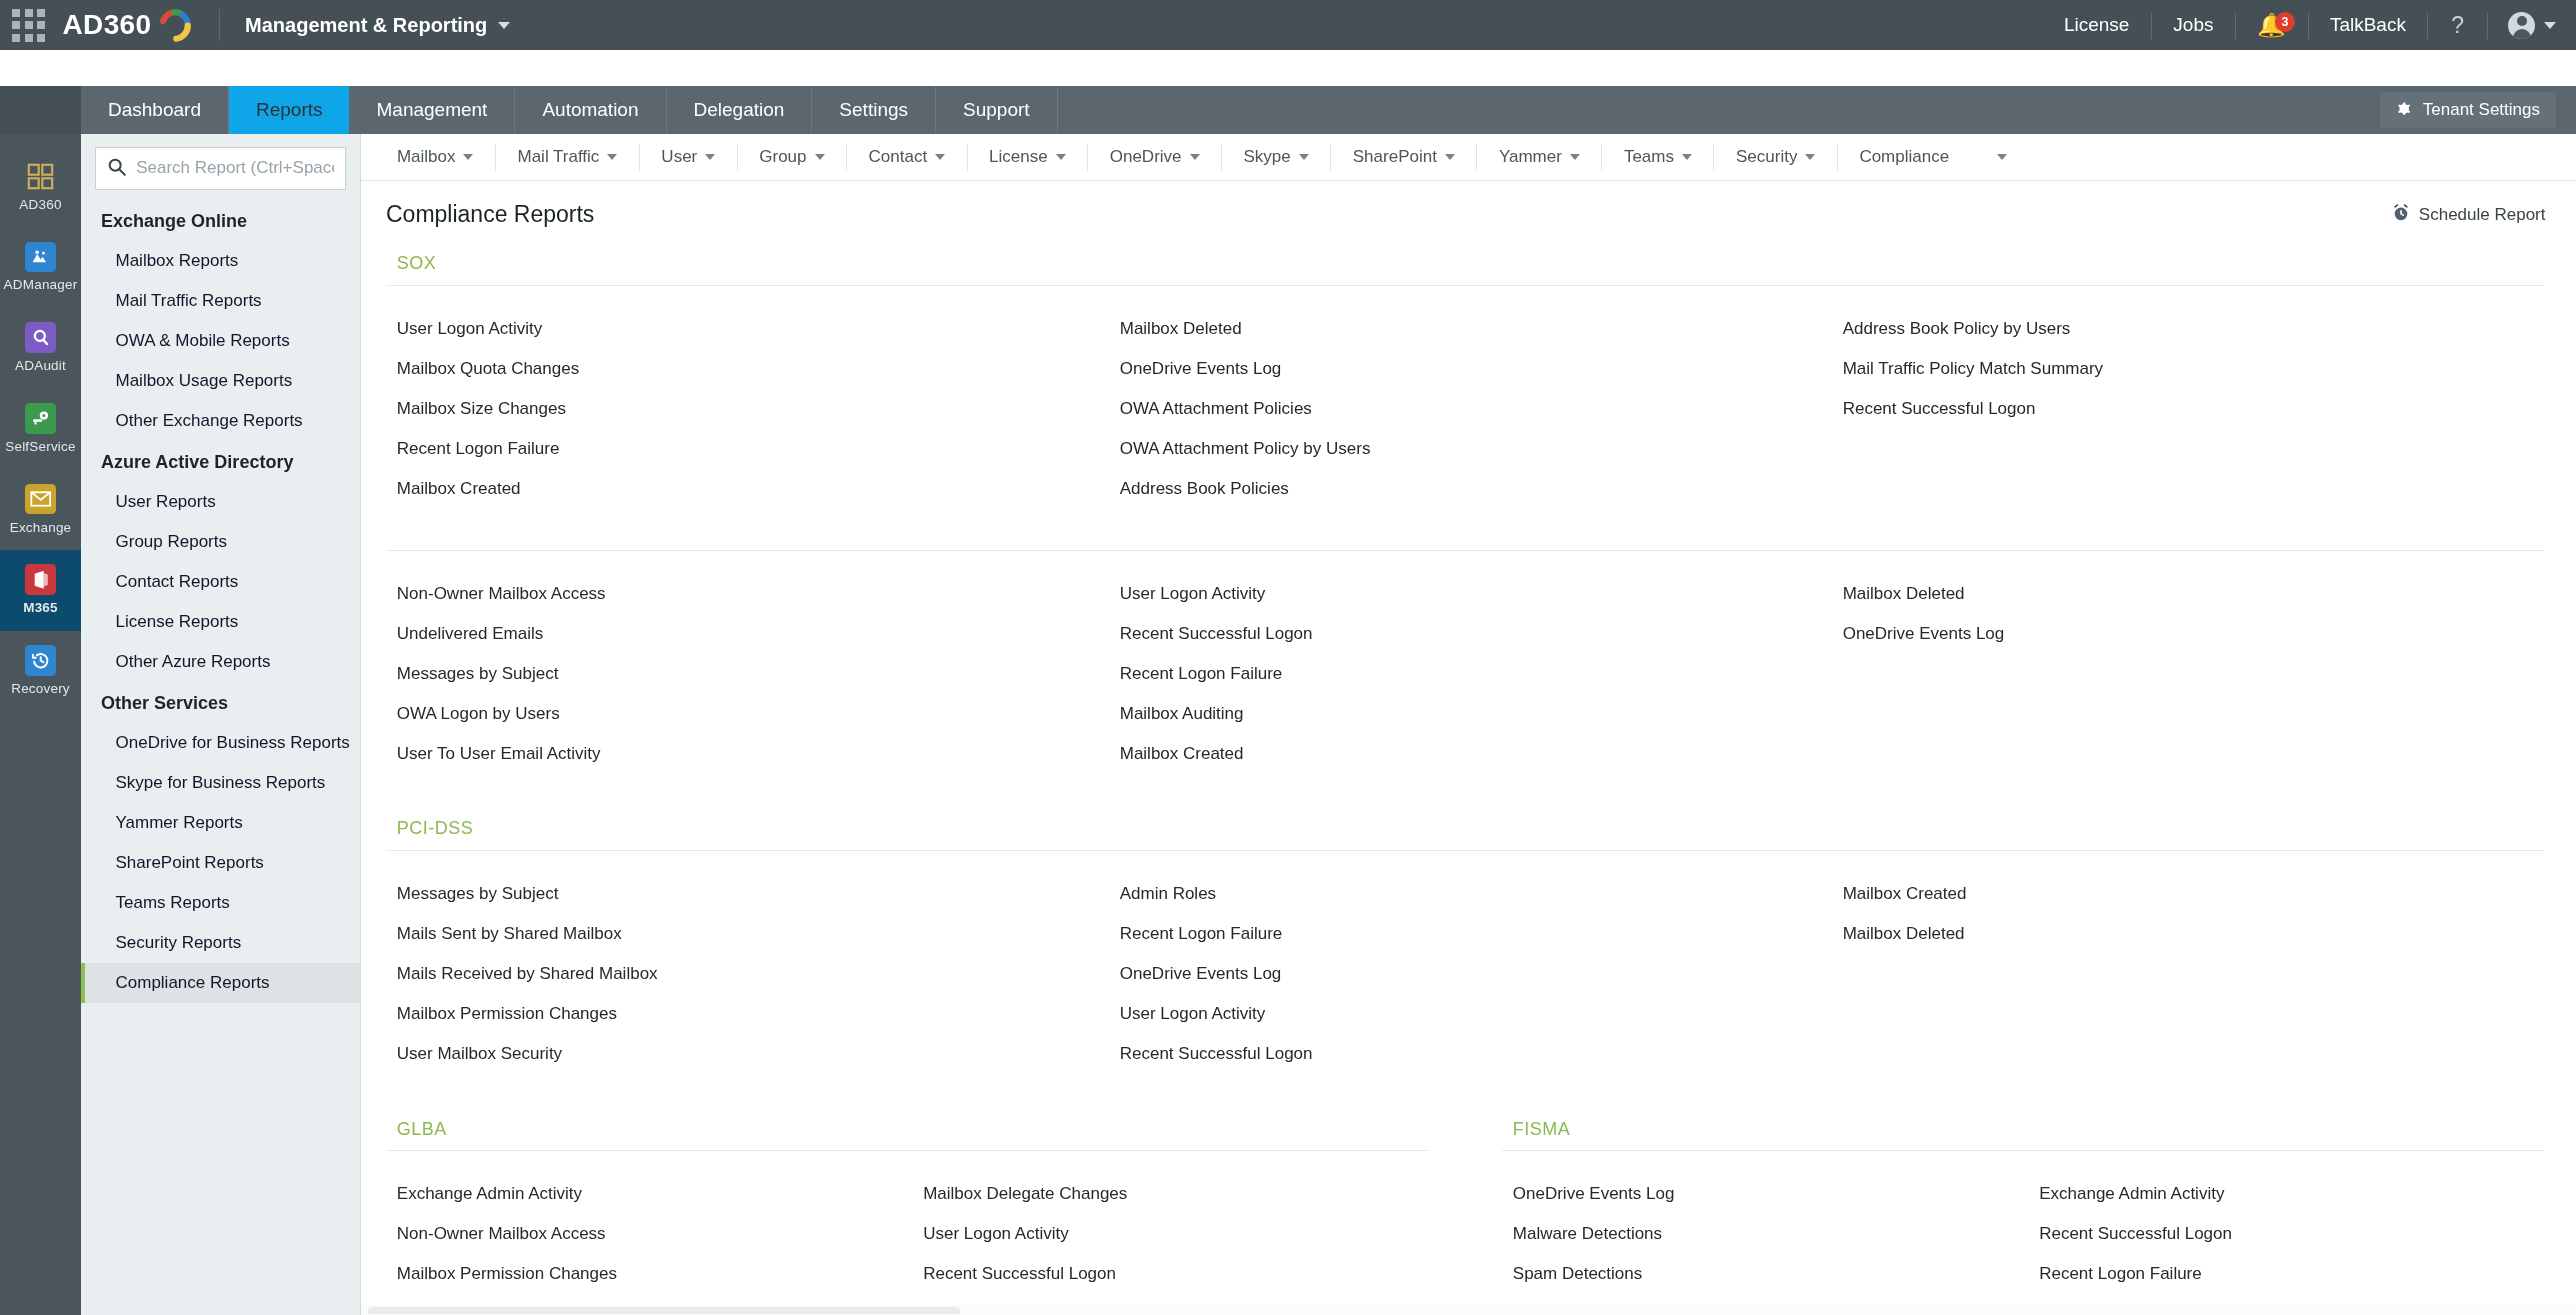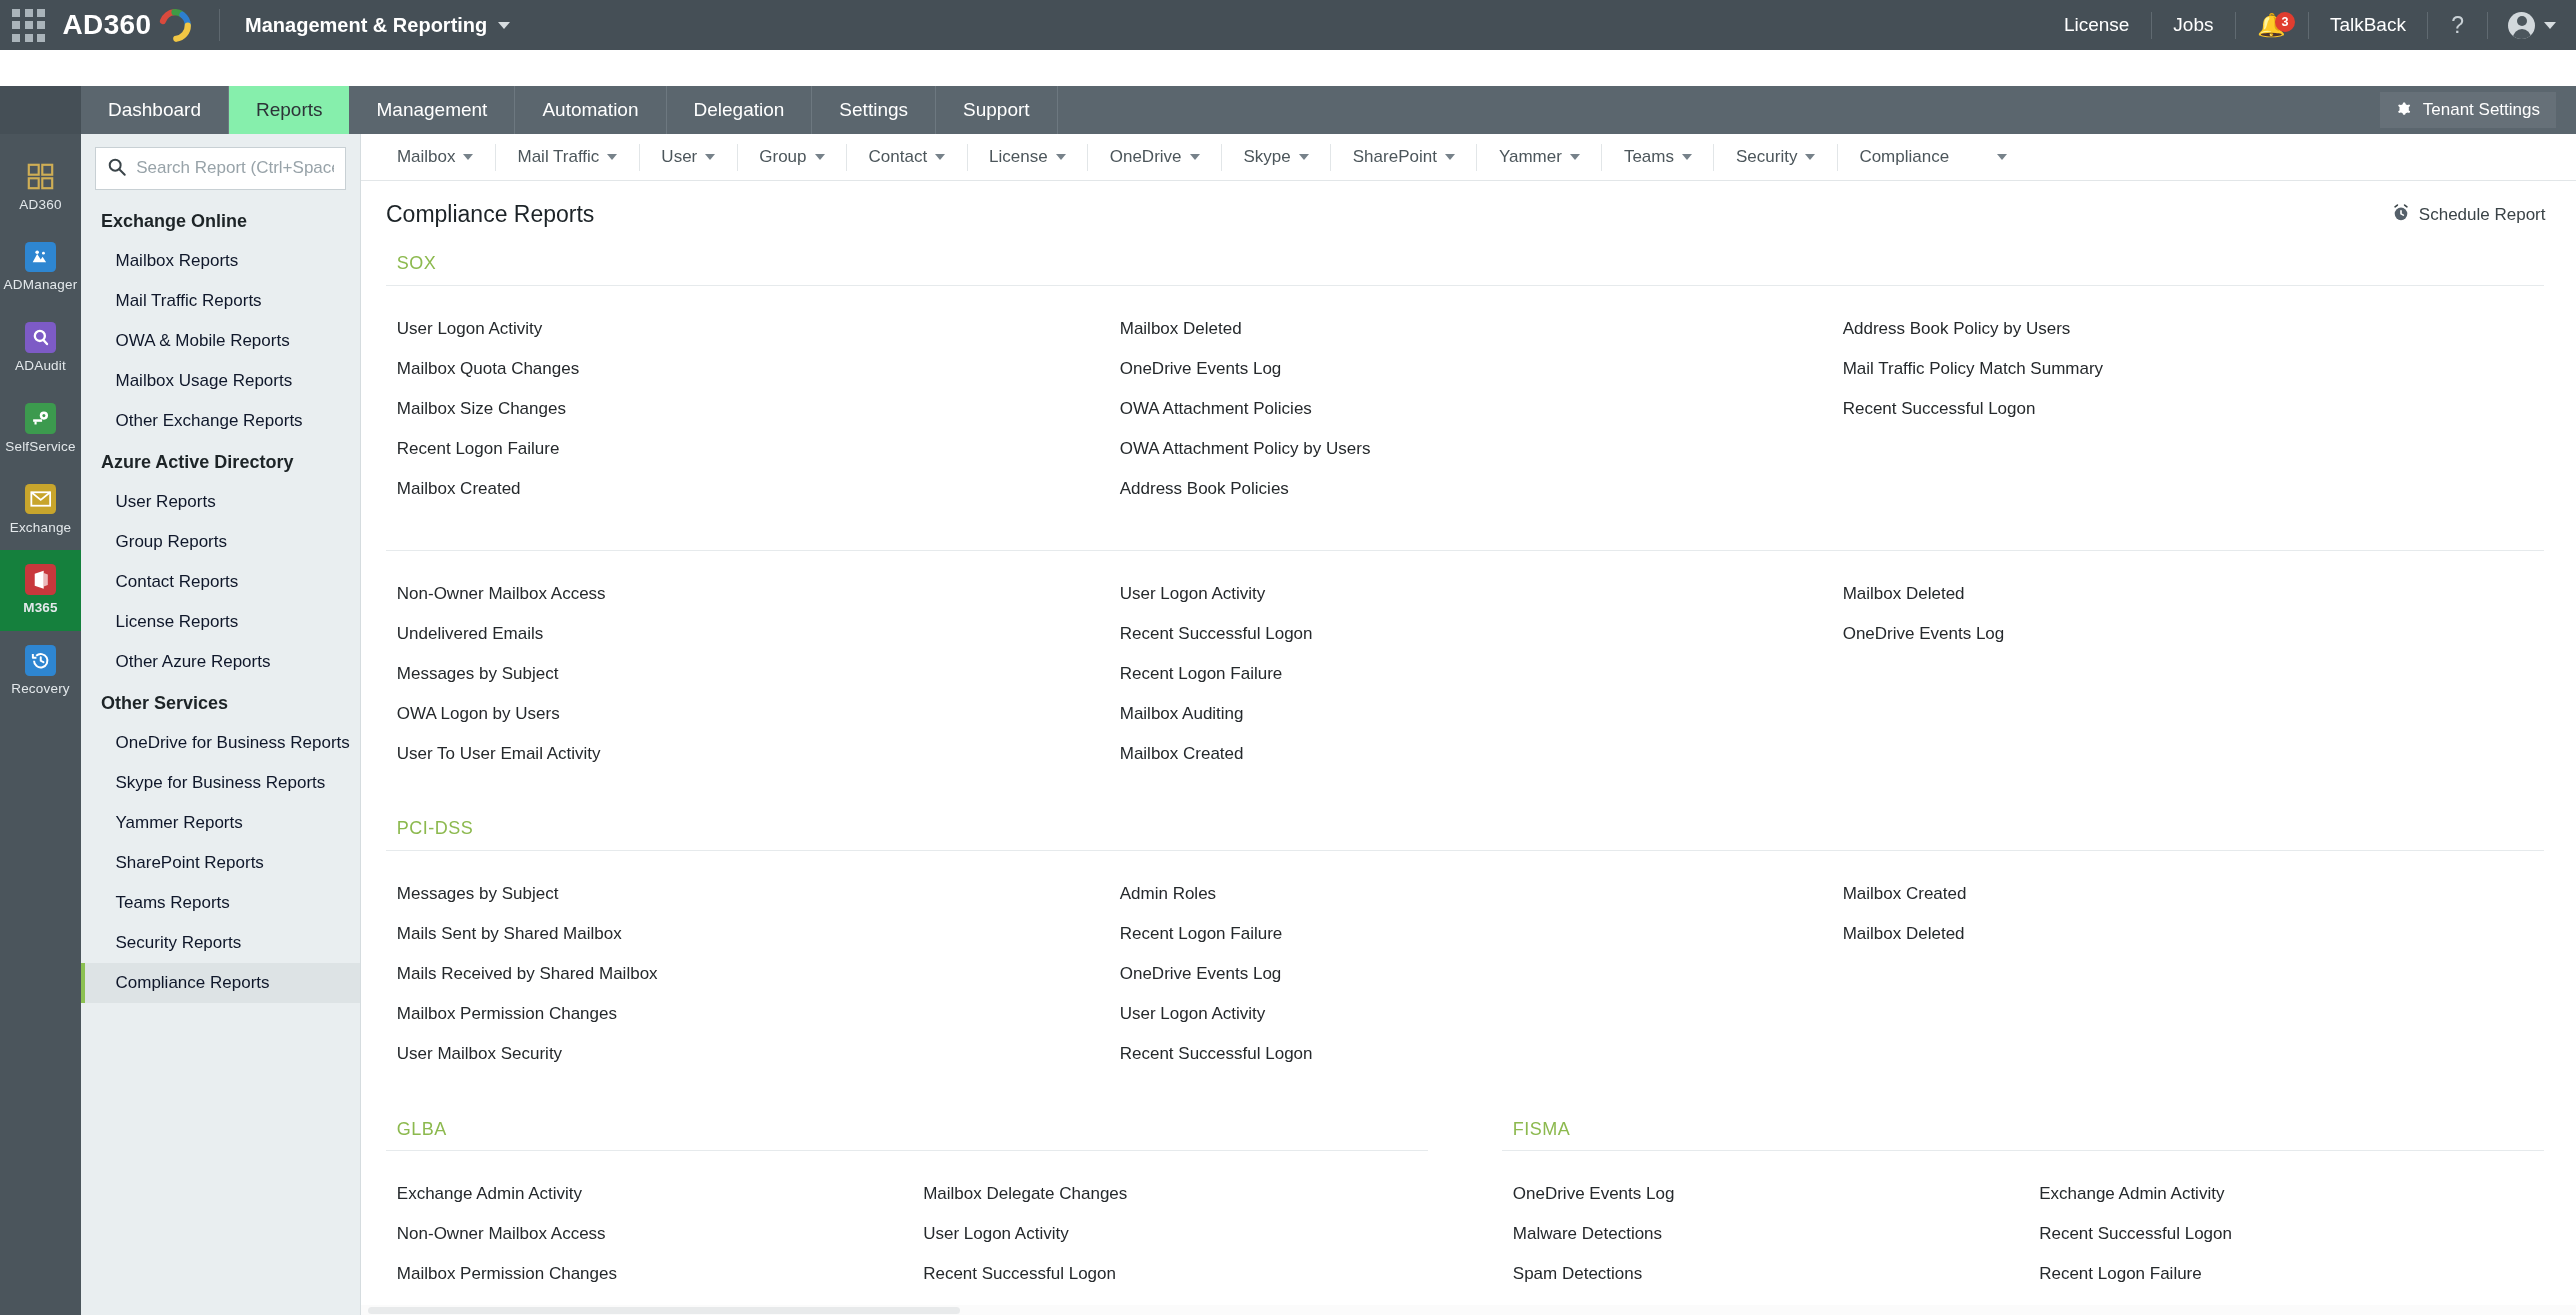--- a/index.html
+++ b/index.html
@@ -56,38 +56,38 @@
     position: relative;
     margin-top: 36px;
   }
   .navrow-spacer { width: 81px; background: #454f56; }
   .navtabs { display: flex; align-items: stretch; }
   .navtab {
     padding: 0 27px; display: flex; align-items: center; justify-content: center;
     font-size: 19px; color: #ffffff; cursor: pointer; white-space: nowrap;
     border-right: 0.9px solid #6d7880;
   }
-  .navtab.active { background: #86efac; color: #2d3338; font-weight: normal; border-right: none; }
+  .navtab.active { background: #0ea5e9; color: #2d3338; font-weight: normal; border-right: none; }
   .tenant-btn {
     margin-left: auto; align-self: center; margin-right: 20px;
     background: #667078; color: #fff; font-size: 17px; padding: 8px 16px;
     display: flex; align-items: center; gap: 9px; cursor: pointer; white-space: nowrap;
   }
   .gear { display:inline-block; width: 18px; height: 18px; }
 
   
   .body { flex: 1 1 auto; display: flex; min-height: 0; }
 
   
   .rail { width: 81px; flex: 0 0 81px; background: #4b555c; display: flex; flex-direction: column; align-items: stretch; padding-top: 12.6px; }
   .rail-item {
     display: flex; flex-direction: column; align-items: center; gap: 6.3px;
     padding: 14.4px 0 16px; cursor: pointer; color: #e3e8eb; font-size: 13.5px; letter-spacing: 0.2px;
   }
-  .rail-item.active { background: #15803d; font-weight: bold; }
+  .rail-item.active { background: #0c4a6e; font-weight: bold; }
   .rail-ico { width: 30.5px; height: 30.5px; border-radius: 4.5px; display: flex; align-items: center; justify-content: center; }
   .rail-ico svg { display:block; }
   .rail-label { line-height: 1; }
 
   
   .side { width: 280px; flex: 0 0 280px; background: #e9eef0; border-right: 0.9px solid #d5dcdf;
           display: flex; flex-direction: column; }
   .searchwrap { padding: 12.6px 14.4px 10.8px 14.4px; }
   .searchbox {
     display: flex; align-items: center; gap: 9px; background: #fff; border: 0.9px solid #c8d0d4;

